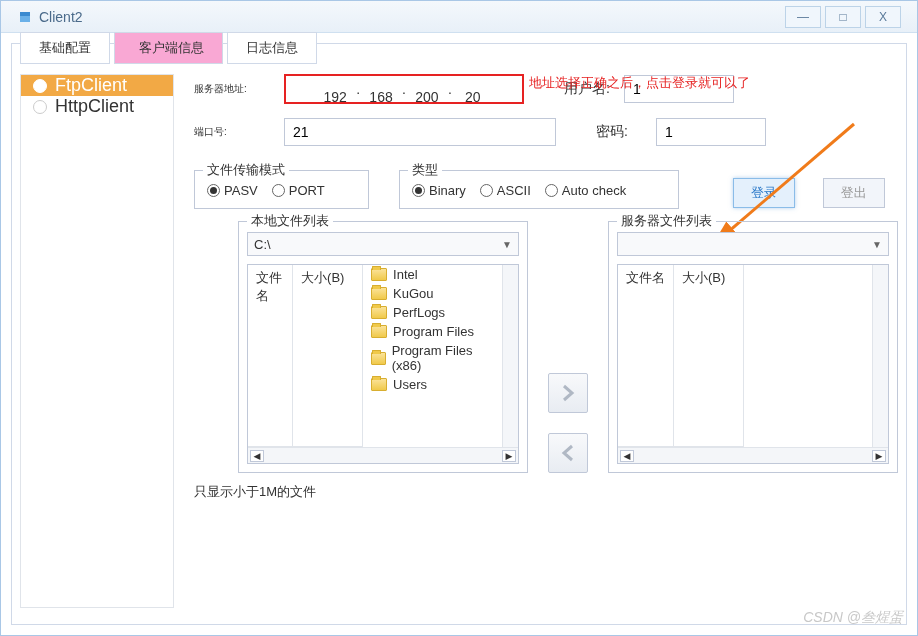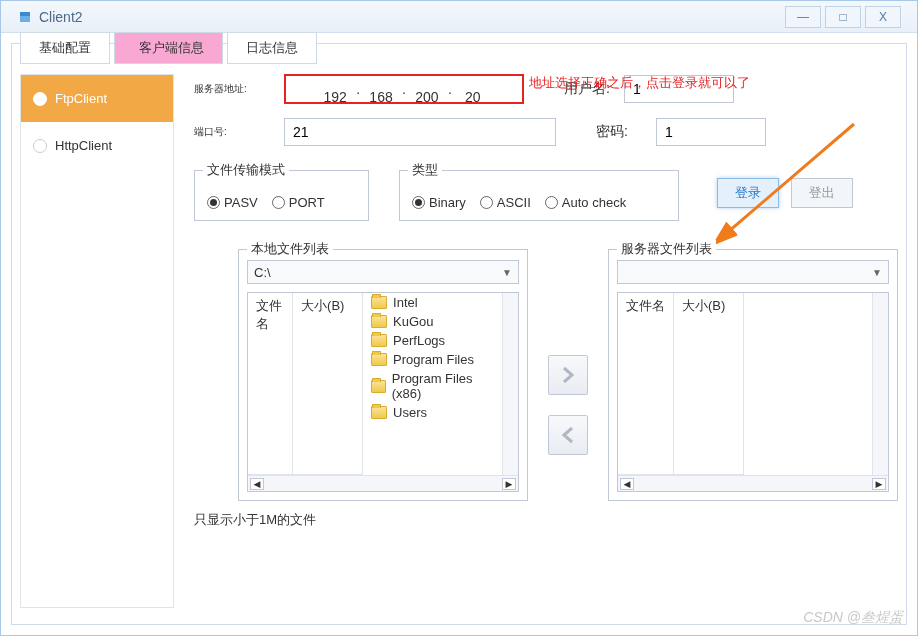--- a/index.html
+++ b/index.html
@@ -11,42 +11,42 @@
     .winbtns { display: flex; gap: 0; }
     .winbtn { width: 36px; height: 22px; border: 1px solid #bcd3e8; background: #f0f6fc; display: flex; align-items: center; justify-content: center; margin-left: 4px; cursor: pointer; font-size: 12px; color: #5a7a9a; }
     .content { padding: 10px; height: calc(100% - 32px); }
     .panel { border: 1px solid #d0d9e8; height: 100%; padding: 8px; position: relative; }
     .tabs-top { display: flex; margin-bottom: 10px; margin-top: -20px; }
     .tab { padding: 6px 18px; border: 1px solid #d0d9e8; background: #fff; margin-right: 4px; cursor: pointer; font-size: 13px; }
     .tab.active { background: #f9a8d4; padding-left: 24px; }
     .annotation { position: absolute; top: 0px; left: 355px; color: #e62222; font-size: 13px; }
     .body-layout { display: flex; height: calc(100% - 30px); }
     .sidebar { width: 180px; border: 1px solid #e0e4ea; }
-    .sidebar-item { padding: 16px 12px; display: flex; align-items: center; gap: 8px; cursor: pointer; font-size: 13px; }
+    .sidebar-item { padding: 0 12px; display: flex; align-items: center; gap: 8px; cursor: pointer; font-size: 18px; }
     .sidebar-item.active { background: #f2a945; color: #fff; }
     .sidebar-radio { width: 14px; height: 14px; border-radius: 50%; border: 1px solid #ccc; display: inline-block; background: #fff; }
     .sidebar-item.active .sidebar-radio { background: #fff; border-color: #fff; }
     .main { flex: 1; padding-left: 20px; position: relative; }
     .form-row { display: flex; align-items: center; margin-bottom: 14px; }
     .form-label { width: 90px; font-size: 10px; }
     .ip-box { border: 2px solid #e62222; padding: 4px 10px; width: 240px; display: flex; align-items: center; justify-content: center; gap: 6px; height: 30px; font-size: 14px; }
     .ip-seg { min-width: 30px; text-align: center; margin-top: 16px; }
     .text-input { border: 1px solid #c0c8d8; height: 28px; width: 110px; padding: 2px 8px; font-size: 14px; }
     .col2-label { width: 60px; margin-left: 40px; font-size: 14px; }
-    .fieldset { border: 1px solid #c0c8d8; padding: 20px 12px 10px 12px; margin-top: 10px; position: relative; display: inline-block; vertical-align: top; }
+    .fieldset { border: 1px solid #c0c8d8; padding: 8px 12px 10px 12px; margin-top: 10px; position: relative; display: inline-block; vertical-align: top; }
     .fieldset-title { position: absolute; top: -10px; left: 8px; background: #fff; padding: 0 4px; font-size: 13px; }
     .radio-row { display: flex; gap: 14px; align-items: center; margin-top: 4px; }
     .radio-opt { display: flex; align-items: center; gap: 4px; cursor: pointer; font-size: 13px; }
     .radio-circle { width: 13px; height: 13px; border: 1px solid #666; border-radius: 50%; display: inline-flex; align-items: center; justify-content: center; }
     .radio-circle.checked::after { content: ""; width: 7px; height: 7px; background: #333; border-radius: 50%; }
-    .btn { width: 62px; height: 30px; border: 1px solid #c0c8d8; background: #f2f5fa; cursor: pointer; font-size: 13px; display: inline-flex; align-items: center; justify-content: center; margin-left: 8px; }
+    .btn { width: 62px; height: 30px; border: 1px solid #c0c8d8; background: #f2f5fa; cursor: pointer; font-size: 13px; display: inline-flex; align-items: center; justify-content: center; margin-left: 24px; }
     .btn.primary { background: #e4f0fc; color: #2a78c8; border-color: #8abce8; box-shadow: 0 0 4px rgba(100,160,220,0.5); }
     .btn.disabled { color: #999; }
     .group-row { display: flex; align-items: flex-start; gap: 30px; }
-    .file-panels { display: flex; gap: 20px; margin-top: 28px; align-items: center; padding-left: 44px; }
+    .file-panels { display: flex; gap: 20px; margin-top: 12px; align-items: flex-end; padding-left: 44px; }
     .file-panel { border: 1px solid #c0c8d8; width: 290px; position: relative; padding: 10px 8px 8px 8px; }
     .file-panel-title { position: absolute; top: -10px; left: 8px; background: #fff; padding: 0 4px; font-size: 13px; }
     .combo { width: 100%; height: 24px; border: 1px solid #c0c8d8; background: #f8f9fb; display: flex; align-items: center; padding: 0 6px; justify-content: space-between; cursor: pointer; margin-bottom: 8px; font-size: 13px; }
     .combo .chev { font-size: 10px; color: #666; }
     .list-box { border: 1px solid #c0c8d8; height: 200px; overflow: hidden; position: relative; }
     .list-header { display: flex; background: #fff; border-bottom: 1px solid #e0e4ea; }
     .list-header .col { padding: 4px 8px; border-right: 1px solid #e0e4ea; font-size: 13px; }
     .col-name { flex: 1; }
     .col-size { width: 70px; }
     .list-body { height: calc(100% - 26px); overflow: auto; }

